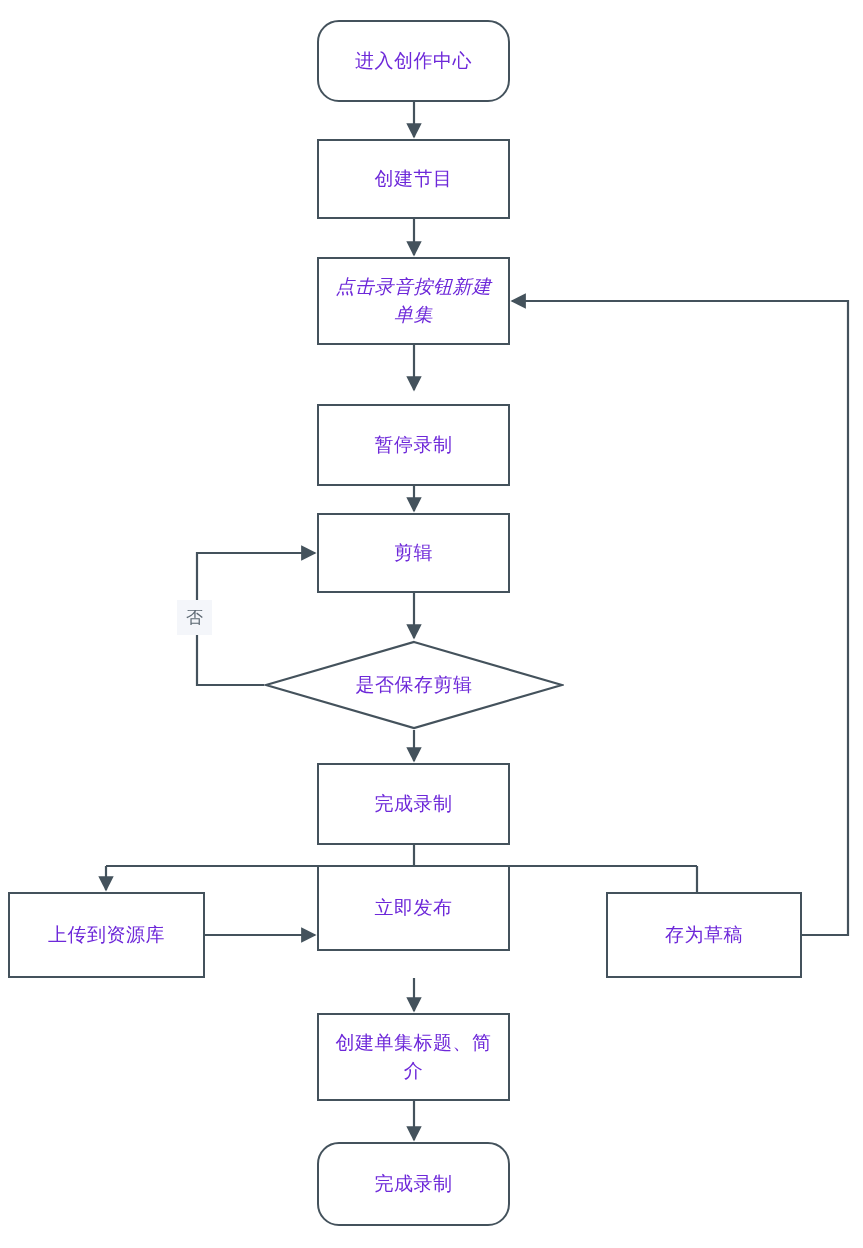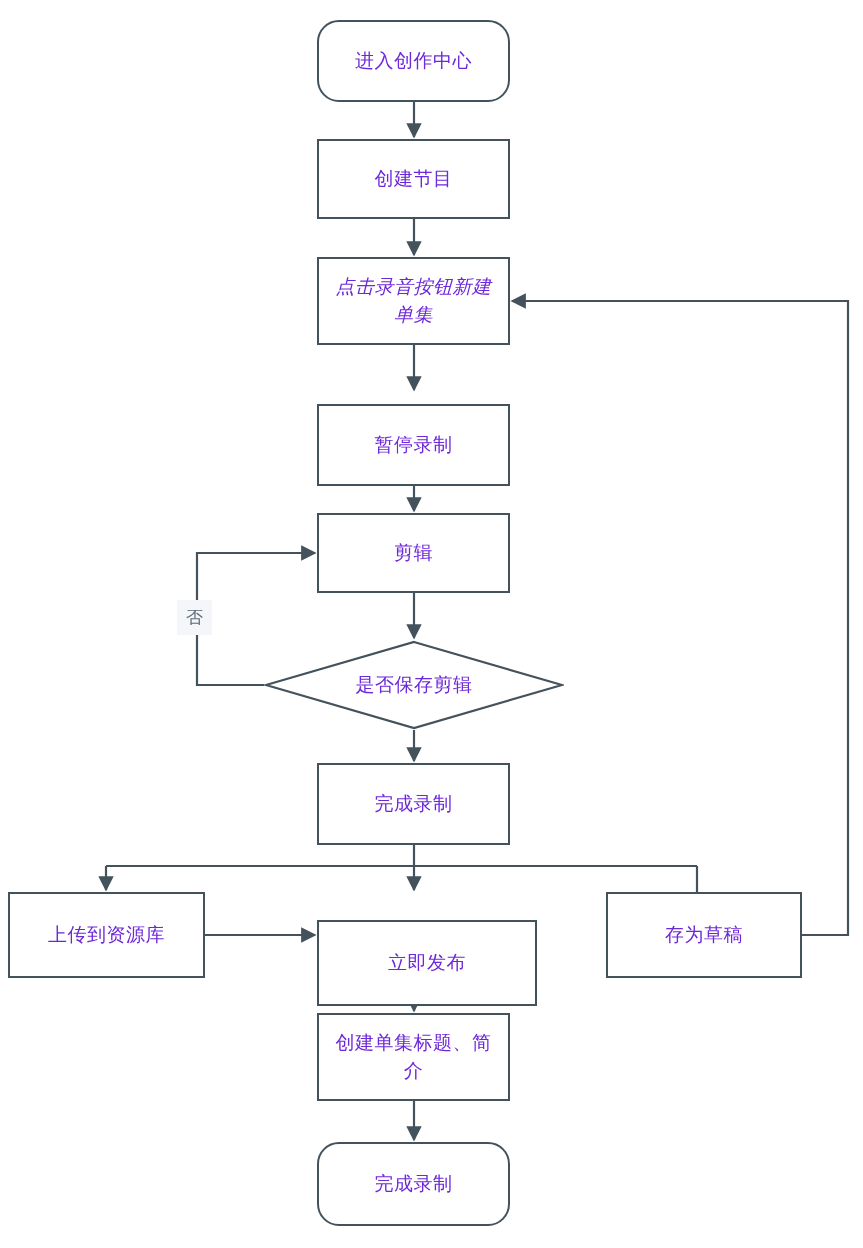--- a/index.html
+++ b/index.html
@@ -138,21 +138,21 @@
   </div>
 
   <div class="node" style="left:317px; top:763px; width:193px; height:82px;">
     <span class="node-label">完成录制</span>
   </div>
 
   <div class="node" style="left:8px; top:892px; width:197px; height:86px;">
     <span class="node-label">上传到资源库</span>
   </div>
 
-  <div class="node" style="left:317px; top:920px; width:220px; height:86px;">
+  <div class="node" style="left:317px; top:865px; width:193px; height:86px;">
     <span class="node-label">立即发布</span>
   </div>
 
   <div class="node" style="left:606px; top:892px; width:196px; height:86px;">
     <span class="node-label">存为草稿</span>
   </div>
 
   <div class="node" style="left:317px; top:1013px; width:193px; height:88px;">
     <span class="node-label">创建单集标题、简介</span>
   </div>

